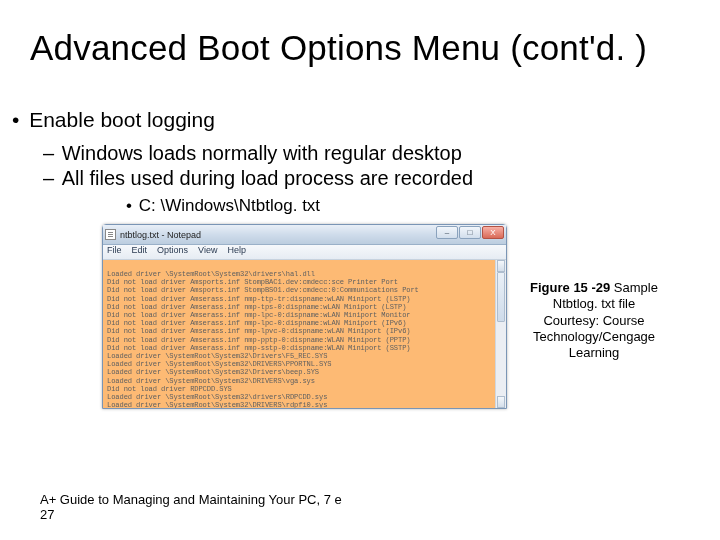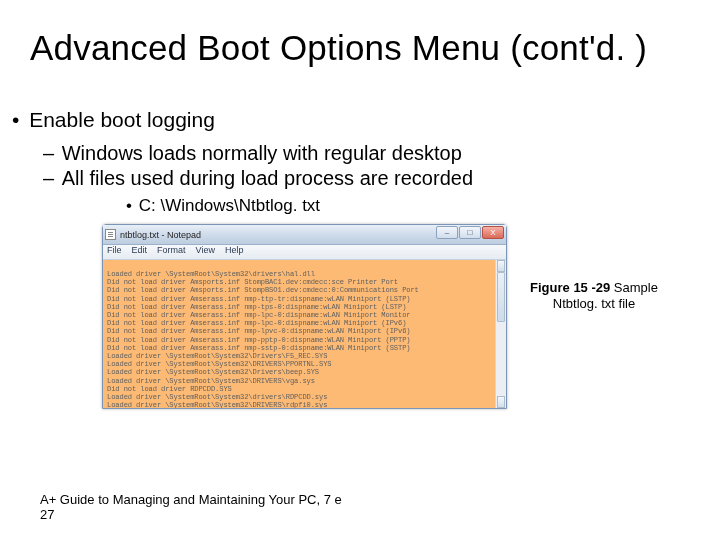--- a/index.html
+++ b/index.html
@@ -181,21 +181,21 @@
       <span class="np-title">ntbtlog.txt - Notepad</span>
       <div class="np-ctrls">
         <div class="np-btn">–</div>
         <div class="np-btn">□</div>
         <div class="np-btn close">X</div>
       </div>
     </div>
     <div class="np-menubar">
       <span>File</span>
       <span>Edit</span>
-      <span>Format</span>
+      <span>Options</span>
       <span>View</span>
       <span>Help</span>
     </div>
     <div class="np-body">
       <div class="np-text">Loaded driver \SystemRoot\System32\drivers\hal.dll
 Did not load driver Amsports.inf StompBAC1.dev:cmdecc:sce Printer Port
 Did not load driver Amsports.inf StompBSO1.dev:cmdecc:0:Communications Port
 Did not load driver Amserass.inf nmp-ttp-tr:dispname:wLAN Miniport (LSTP)
 Did not load driver Amserass.inf nmp-tps-0:dispname:wLAN Miniport (LSTP)
 Did not load driver Amserass.inf nmp-lpc-0:dispname:wLAN Miniport Monitor
@@ -215,19 +215,20 @@
 Did not load driver ATS.SYS
 Did not load driver Sched.SYS
 Loaded driver \SystemRoot\System32\DRIVERS\RSI6195.SYS</div>
       <div class="np-scroll">
         <div class="np-thumb"></div>
       </div>
     </div>
   </div>
   <div class="caption">
     <b>Figure 15 -29</b><span> Sample Ntbtlog. txt file</span><br>
+    <span>Courtesy: Course Technology/Cengage Learning</span>
   </div>
 </div>
 
 <div class="footer">
   <span>A+ Guide to Managing and Maintaining Your PC, 7 e</span>
   <span>27</span>
 </div>
 
 </body></html>

